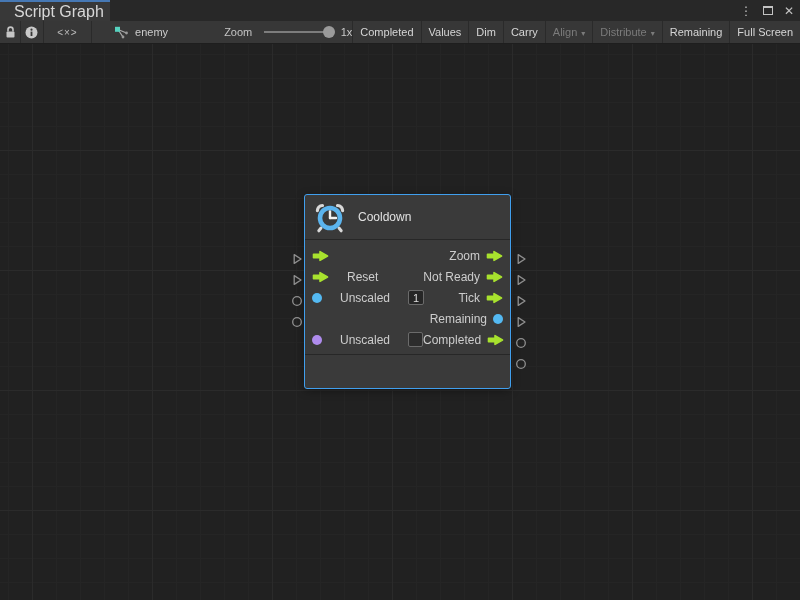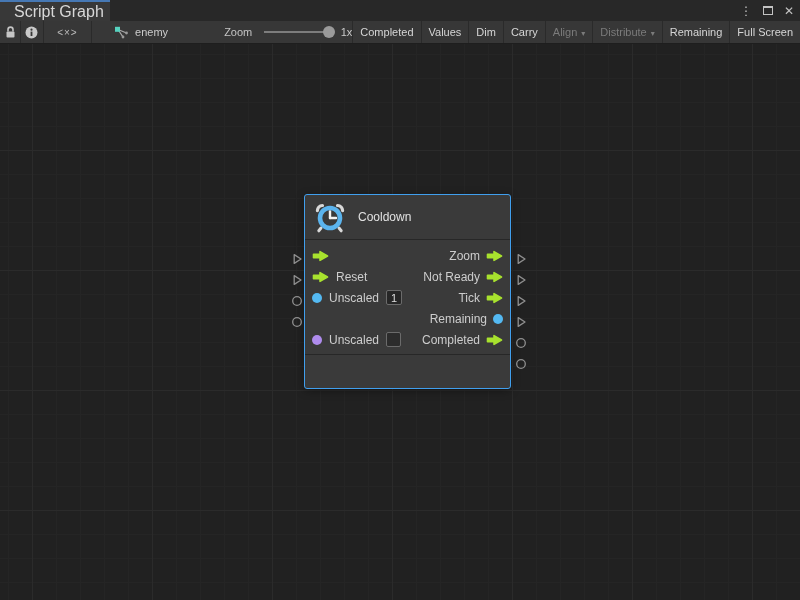--- a/index.html
+++ b/index.html
@@ -45,21 +45,21 @@
 
   
   .node { position:absolute; left:304px; top:150px; width:207px; height:195px;
           background:#3a3a3a; border:1px solid #409fee; border-radius:3px;
           box-shadow:0 2px 8px rgba(0,0,0,0.35); }
   .node-header { height:45px; border-bottom:1px solid #272727; display:flex; align-items:center;
                  gap:11px; padding:0 8px; }
   .node-title { color:#e2e2e2; font-size:12px; }
   .node-body { padding:5px 0 4px; }
   .node-row { height:21px; display:flex; align-items:center; padding:0 7px; }
-  .row-left { display:flex; align-items:center; gap:7px; }
+  .row-left { display:flex; align-items:center; gap:18px; }
   .row-right { margin-left:auto; display:flex; align-items:center; gap:6px; }
   .port-label { color:#cdcdcd; font-size:12px; white-space:nowrap; }
   .value-dot { width:10px; height:10px; border-radius:50%; }
   .inline-field { min-width:16px; height:15px; background:#262626; border:1px solid #6b6b6b; border-radius:2px;
                   color:#dedede; font-size:11px; display:flex; align-items:center; justify-content:center; padding:0 2px; }
   .inline-check { width:15px; height:15px; background:#2c2c2c; border:1px solid #6b6b6b; border-radius:2px; }
   .node-footer { height:11px; border-top:1px solid #272727; }
   .ext-port { position:absolute; width:12px; height:12px; }
 </style>
 </head>

